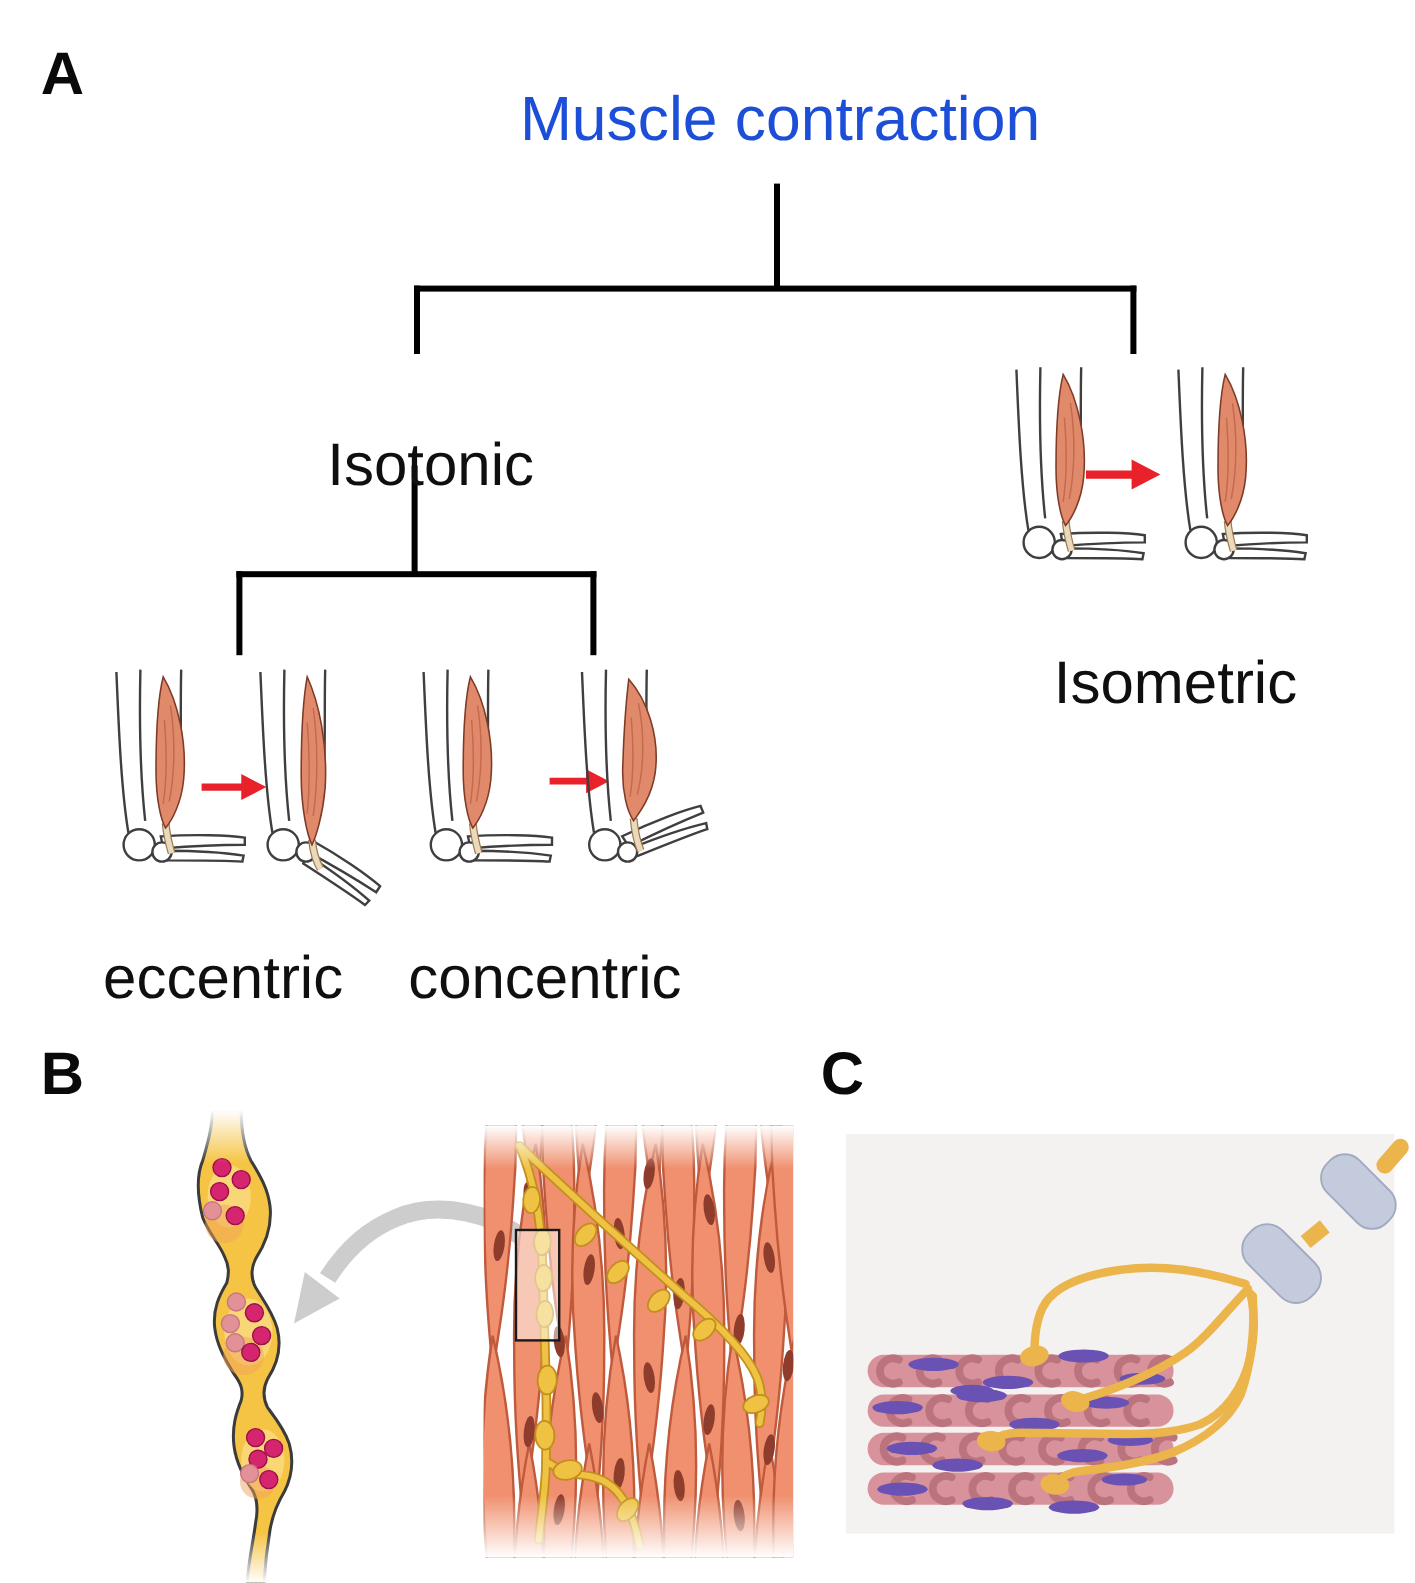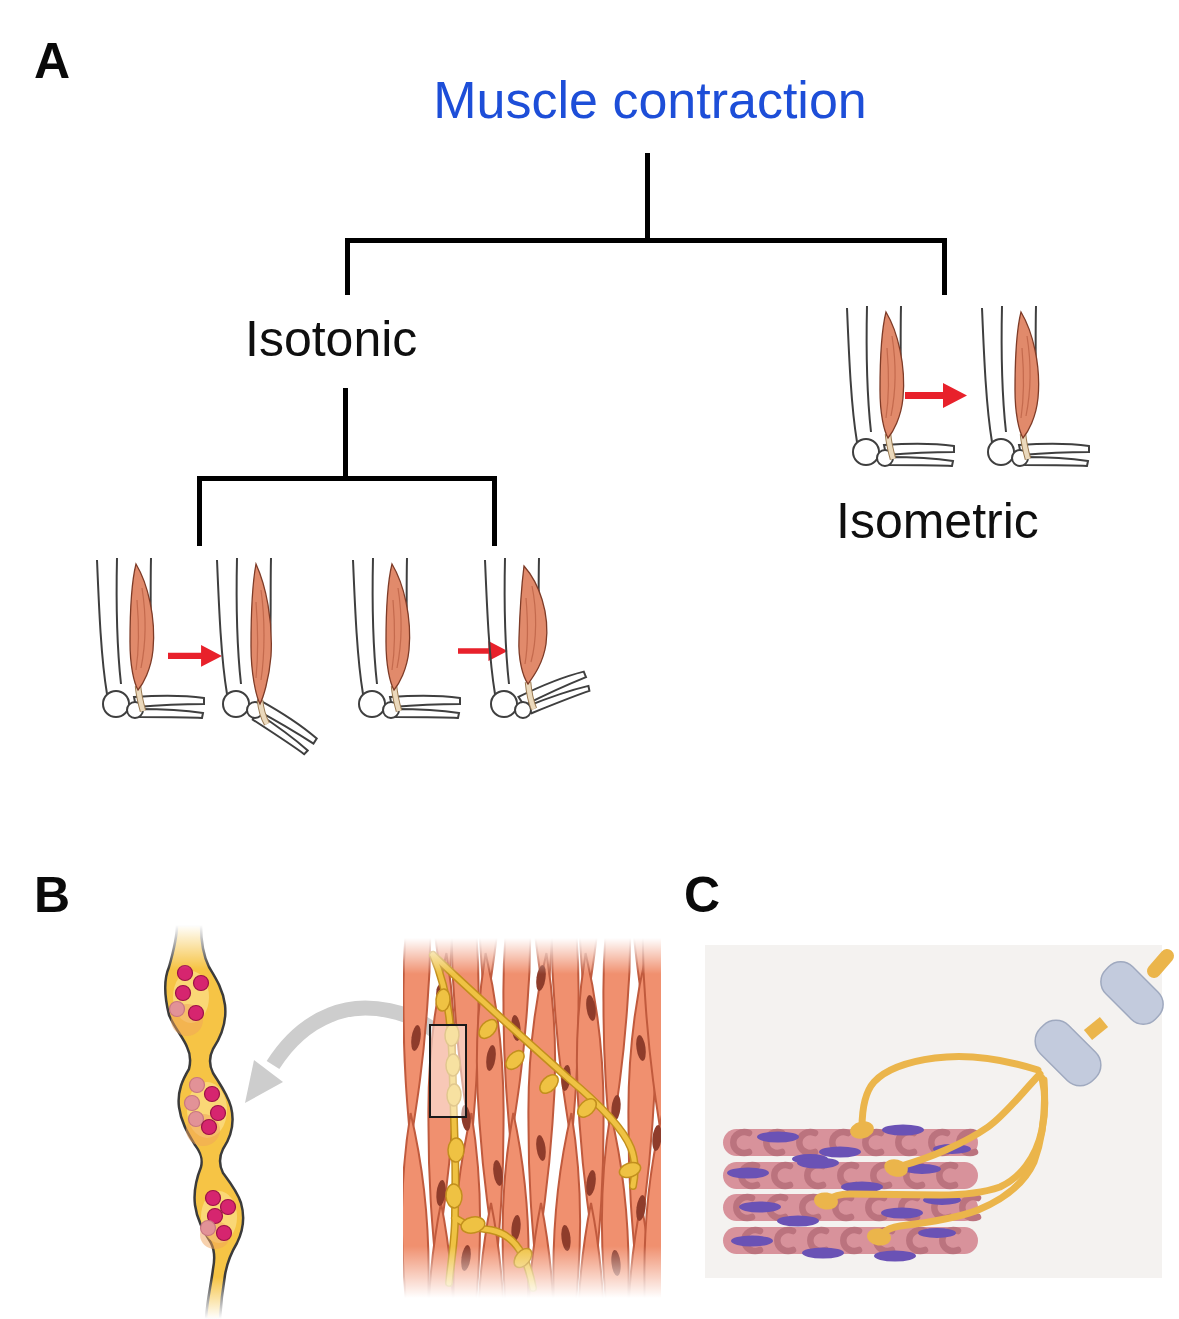--- a/index.html
+++ b/index.html
@@ -1,19 +1,19 @@
 <!DOCTYPE html>
 <html><head>
 <meta charset="utf-8">
 <style>
   html,body{margin:0;padding:0;background:#ffffff;}
   #canvas{position:relative;width:1179px;height:1319px;background:#fff;overflow:hidden;
           font-family:"Liberation Sans", sans-serif;color:#111;}
   .panel-letter{position:absolute;font-size:50px;font-weight:bold;color:#0a0a0a;line-height:1;}
-  .node-label{position:absolute;font-size:50px;color:#0f0f0f;line-height:1;text-align:left;white-space:nowrap;}
+  .node-label{position:absolute;font-size:50px;color:#0f0f0f;line-height:1;text-align:right;white-space:nowrap;margin-top:48px;}
   .fig-title{position:absolute;font-size:52px;color:#1d4ed8;line-height:1;text-align:center;white-space:nowrap;}
   .tl{position:absolute;background:#000;}
   svg{position:absolute;overflow:visible;}
   svg.clipped{overflow:hidden;}
   .ln{fill:none;stroke:#3f3f3f;stroke-width:2;}
   .bone{fill:#ffffff;stroke:#3f3f3f;stroke-width:2;}
   .mus{fill:#E18A6B;stroke:#7E3B27;stroke-width:1.3;}
   .stk{fill:none;stroke:#BE6448;stroke-width:1.2;opacity:.85;}
   .tdn2{fill:none;stroke:#9a7a52;stroke-width:6.5;}
   .tdn{fill:none;stroke:#EBD9BC;stroke-width:4.5;}
@@ -40,21 +40,23 @@
   <div class="tl" style="left:645px;top:153px;width:5px;height:89px;"></div>
   <div class="tl" style="left:345px;top:238px;width:602px;height:5px;"></div>
   <div class="tl" style="left:345px;top:238px;width:5px;height:57px;"></div>
   <div class="tl" style="left:942px;top:238px;width:5px;height:57px;"></div>
   <div class="tl" style="left:343px;top:388px;width:5px;height:92px;"></div>
   <div class="tl" style="left:197px;top:476px;width:300px;height:5px;"></div>
   <div class="tl" style="left:197px;top:476px;width:5px;height:70px;"></div>
   <div class="tl" style="left:492px;top:476px;width:5px;height:70px;"></div>
 
   <div class="node-label" style="left:245px;top:314px;width:200px;">Isotonic</div>
-  <div class="node-label" style="left:836px;top:496px;width:225px;">Isometric</div>
+  <div class="node-label" style="left:856px;top:496px;width:225px;">Isometric</div>
+  <div class="node-label" style="left:80px;top:742px;width:206px;">eccentric</div>
+  <div class="node-label" style="left:332px;top:742px;width:236px;">concentric</div>
 
   <svg width="0" height="0" style="position:absolute">
     <defs>
       <g id="arm-bent">
         <path class="ln" d="M7,2 C9,50 11,100 17,136"></path>
         <path class="ln" d="M27,0 C26,45 27,90 31,126"></path>
         <path class="ln" d="M61,0 C60,40 62,85 58,110"></path>
         <path class="bone" d="M44,139 C72,137 100,138 114,140 L114,146 C98,146 70,147 46,149 Z"></path>
         <path class="bone" d="M48,151 C76,151 100,153 113,155 L112,160 C98,159 72,159 50,159 Z"></path>
         <circle class="bone" cx="26" cy="146" r="13"></circle>

